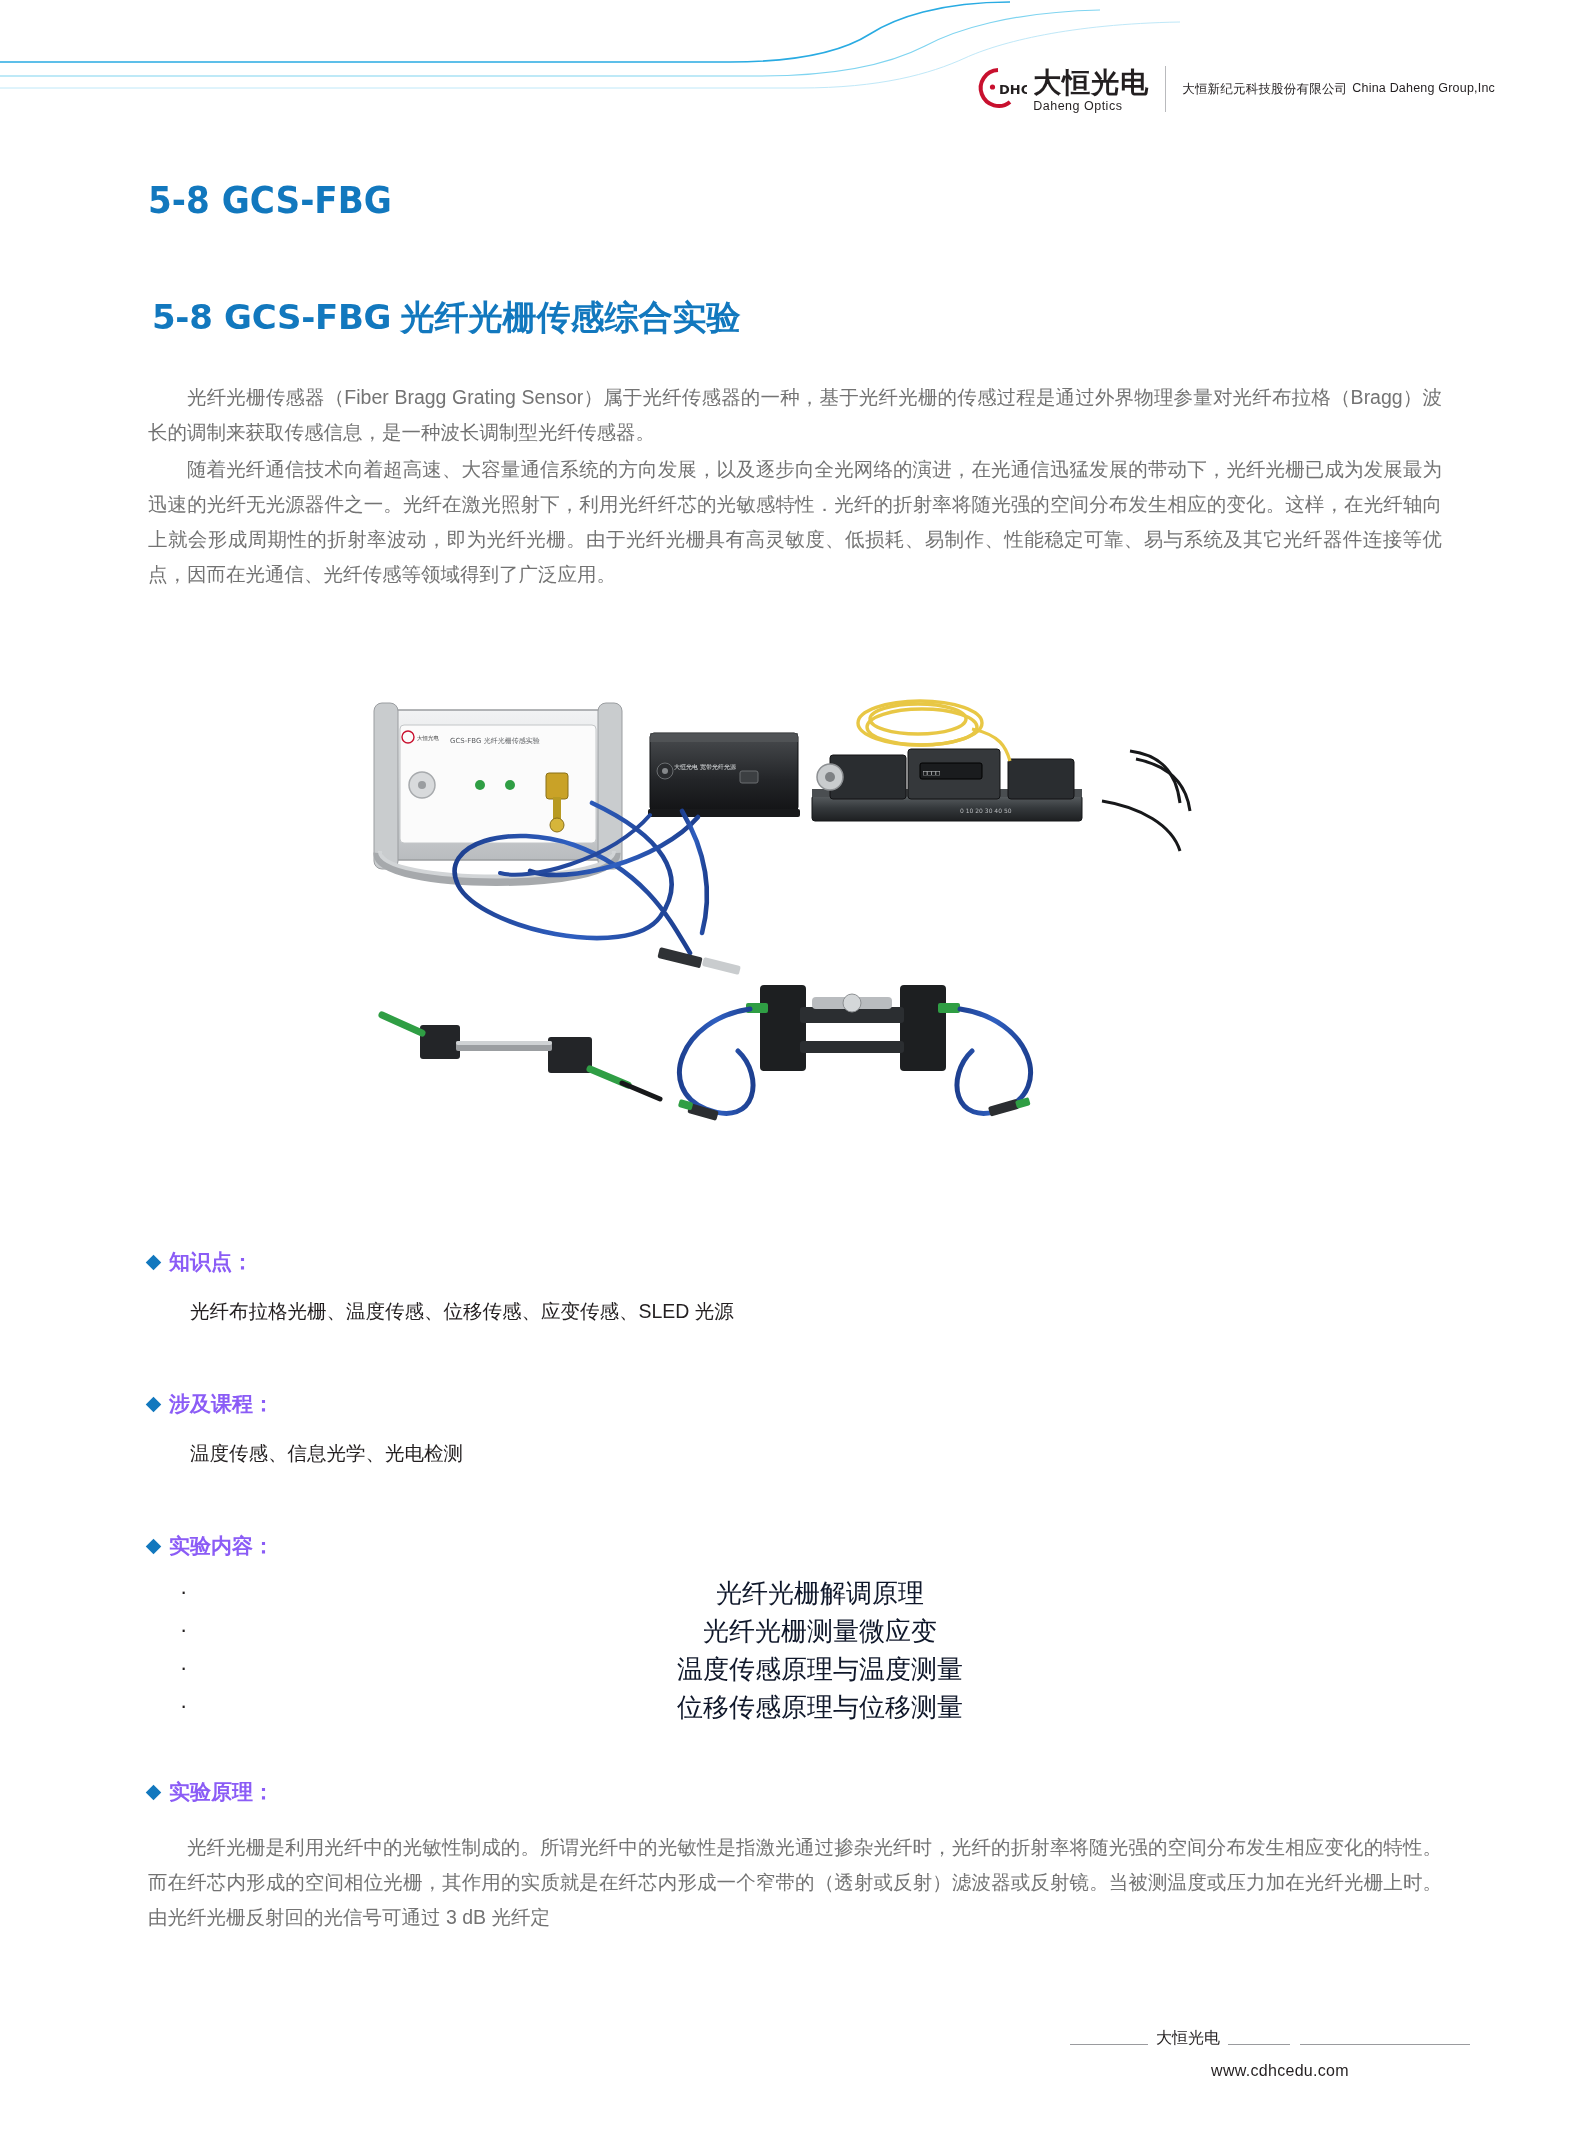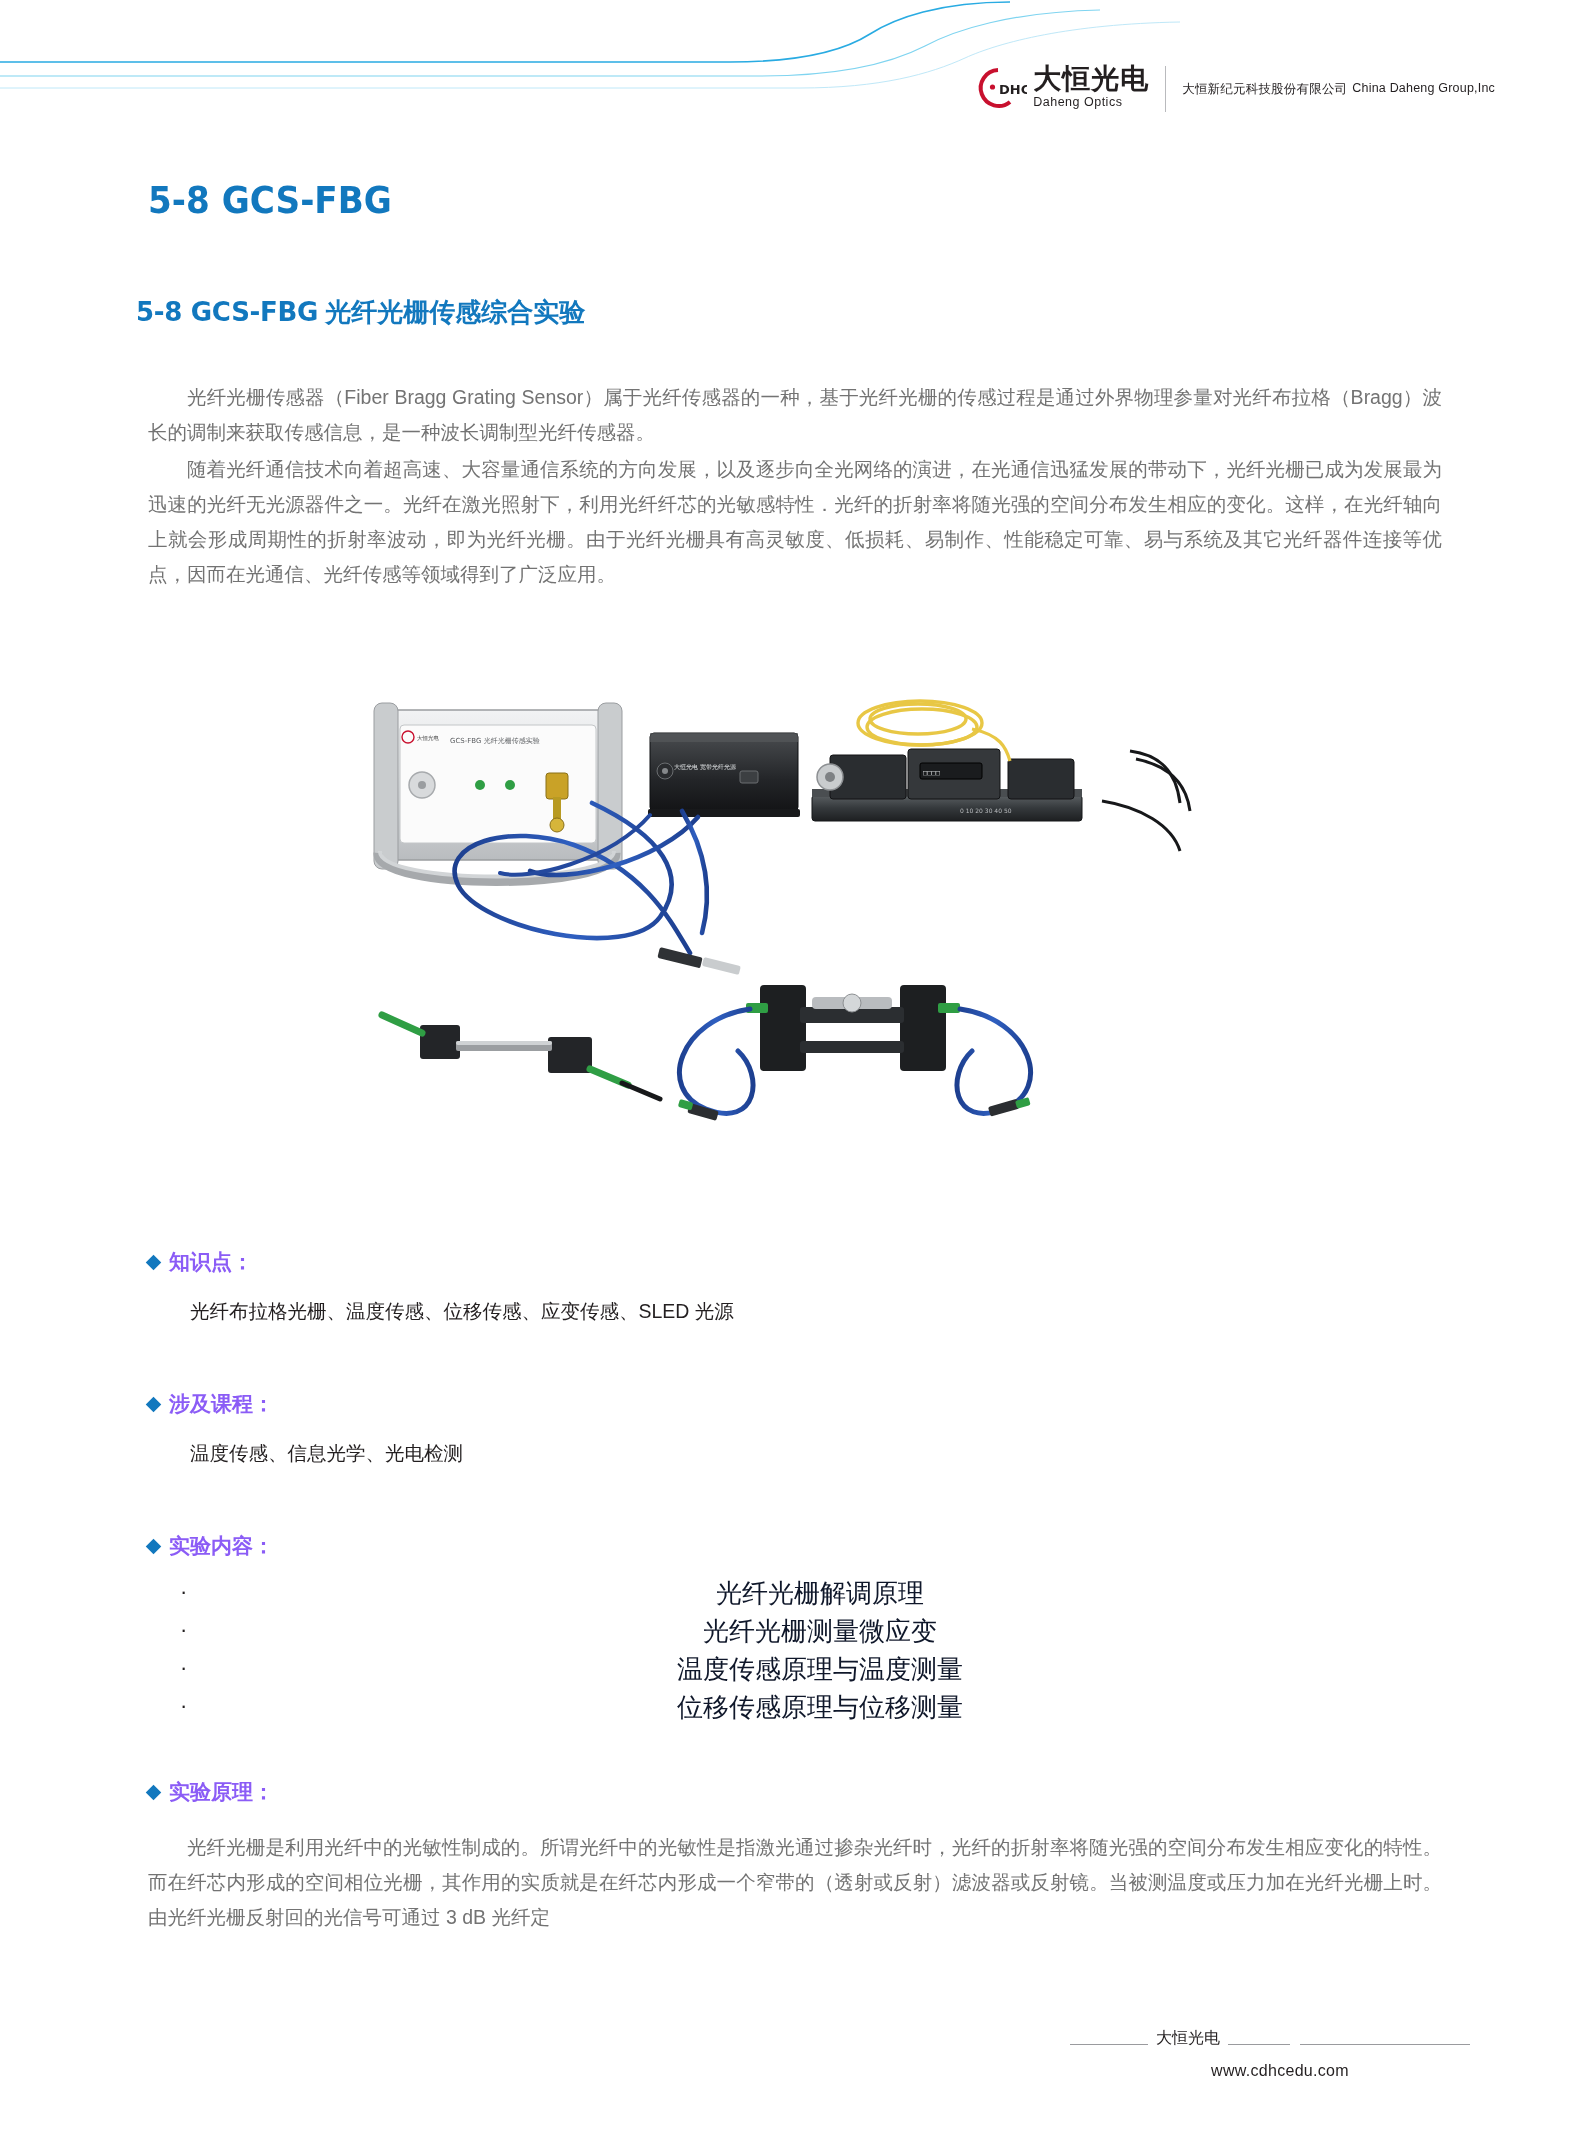--- a/index.html
+++ b/index.html
@@ -42,21 +42,21 @@
     height: 62px;
   }
   .logo-mark {
     width: 58px;
     height: 50px;
     position: relative;
     flex: 0 0 auto;
   }
   .logo-left {
     display: flex;
-    align-items: flex-start;
+    align-items: flex-end;
     gap: 6px;
     padding-right: 16px;
   }
   .logo-text-cn {
     font-size: 28px;
     font-weight: bold;
     letter-spacing: 1px;
     color: #231f20;
     line-height: 1.1;
   }
@@ -91,23 +91,23 @@
     top: 178px;
     font-size: 38px;
     font-weight: bold;
     color: #1278be;
     letter-spacing: 0px;
     font-family: "DejaVu Sans", sans-serif;
     font-stretch: condensed;
   }
   .doc-subtitle {
     position: absolute;
-    left: 136px;
+    left: 152px;
     top: 295px;
-    font-size: 26px;
+    font-size: 34px;
     font-weight: bold;
     color: #1278be;
   }
   .doc-subtitle .code {
     font-family: "DejaVu Sans", sans-serif;
     letter-spacing: -0.3px;
   }
 
   
   .content {

